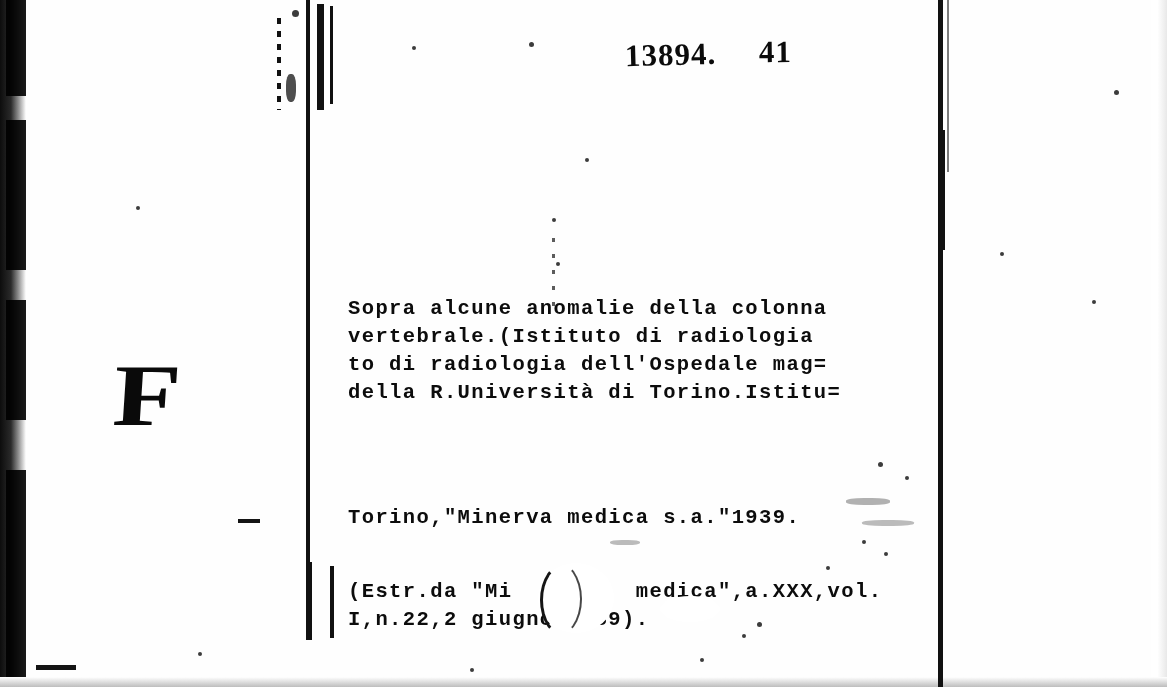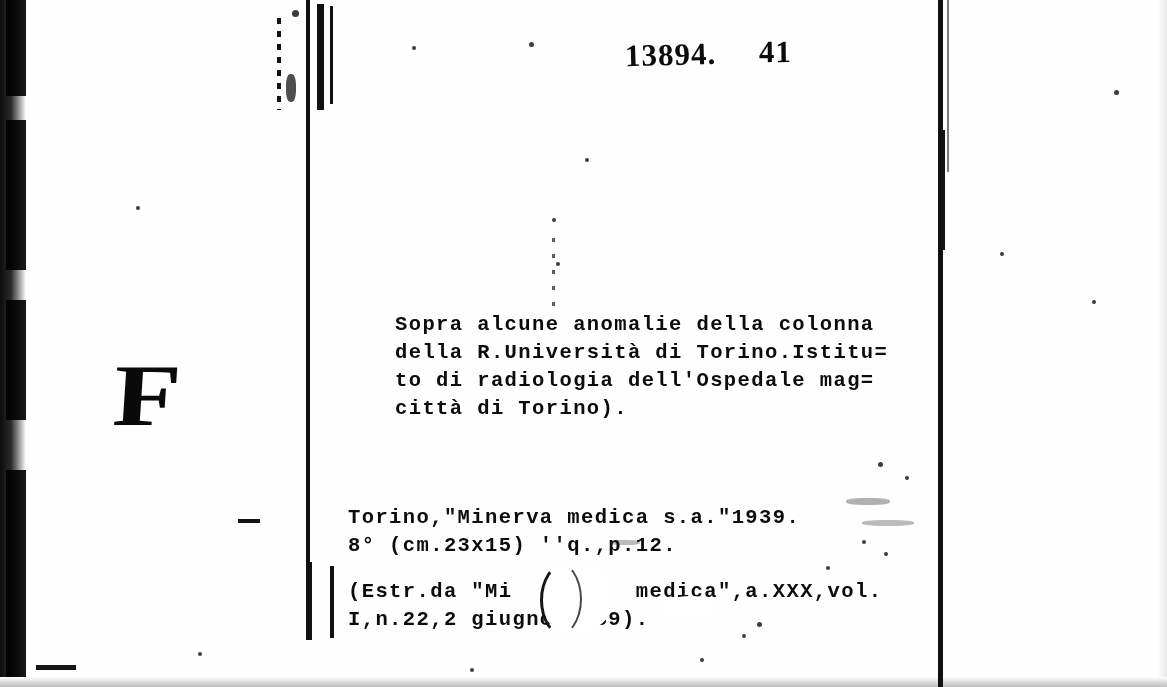--- a/index.html
+++ b/index.html
@@ -130,21 +130,21 @@
     line-height: 28px;
   }
   .author { left: 360px; top: 206px; }
   .author .hand {
     font-family: "Liberation Serif", "DejaVu Serif", serif;
     font-weight: 700;
     font-size: 21px;
     letter-spacing: 0;
     font-style: italic;
   }
-  .body-block { left: 348px; top: 311px; margin-left: 47px; }
+  .body-block { left: 348px; top: 295px; }
   .imprint-block { left: 348px; top: 504px; }
   .extract-block { left: 348px; top: 578px; }
 
   
   .blot {
     position: absolute;
     left: 540px;
     top: 565px;
     width: 72px;
     height: 66px;
@@ -222,23 +222,23 @@
   <div class="dash" style="left:36px;top:665px;width:40px;height:5px;"></div>
 
   <div class="cat-number">
     <span>13894.</span>
     <span class="sub">41</span>
   </div>
 
   <div class="glyph-f">F</div>
 
 
-  <div class="typed body-block"><div>Sopra alcune anomalie della colonna</div><div>della R.Università di Torino.Istitu=</div><div>to di radiologia dell'Ospedale mag=</div><div>città di Torino).</div></div>
-
-  <div class="typed imprint-block"><div>Torino,"Minerva medica s.a."1939.</div><div>8° (cm.23x15) ''q.,p.12.</div></div>
+  <div class="typed body-block"><div>Sopra alcune anomalie della colonna</div><div>vertebrale.(Istituto di radiologia</div><div>to di radiologia dell'Ospedale mag=</div><div>della R.Università di Torino.Istitu=</div></div>
+
+  <div class="typed imprint-block"><div>Torino,"Minerva medica s.a."1939.</div></div>
 
   <div class="typed extract-block"><div>(Estr.da "Mi         medica",a.XXX,vol.</div><div>I,n.22,2 giugno 1939).</div></div>
 
   <div class="blot"></div>
   <div class="blot-arc"></div>
   <div class="blot-arc2"></div>
   <div class="blot2"></div>
 
   <div class="speck" style="left:292px;top:10px;width:7px;height:7px;"></div>
   <div class="speck" style="left:412px;top:46px;width:4px;height:4px;"></div>

